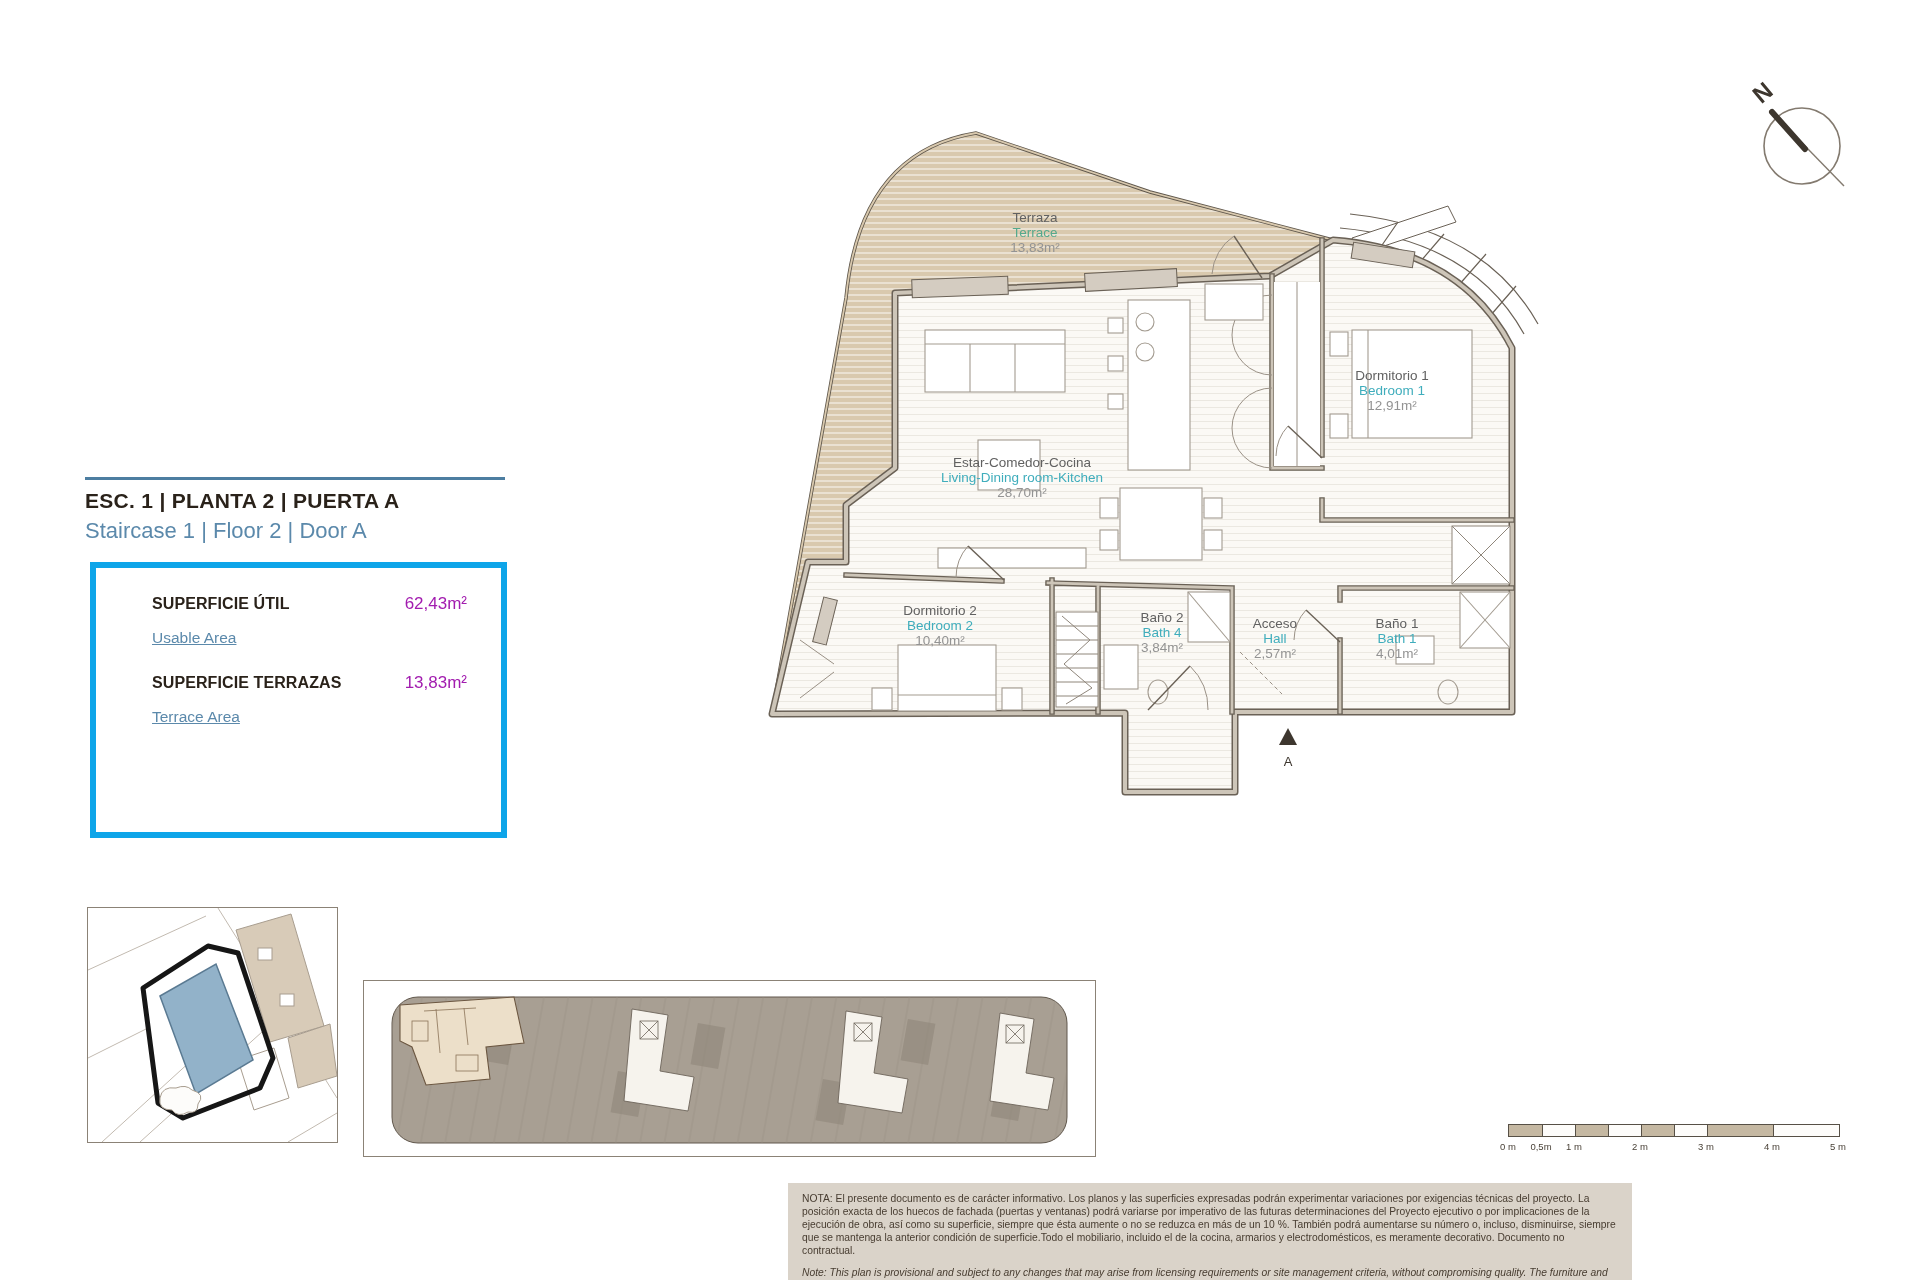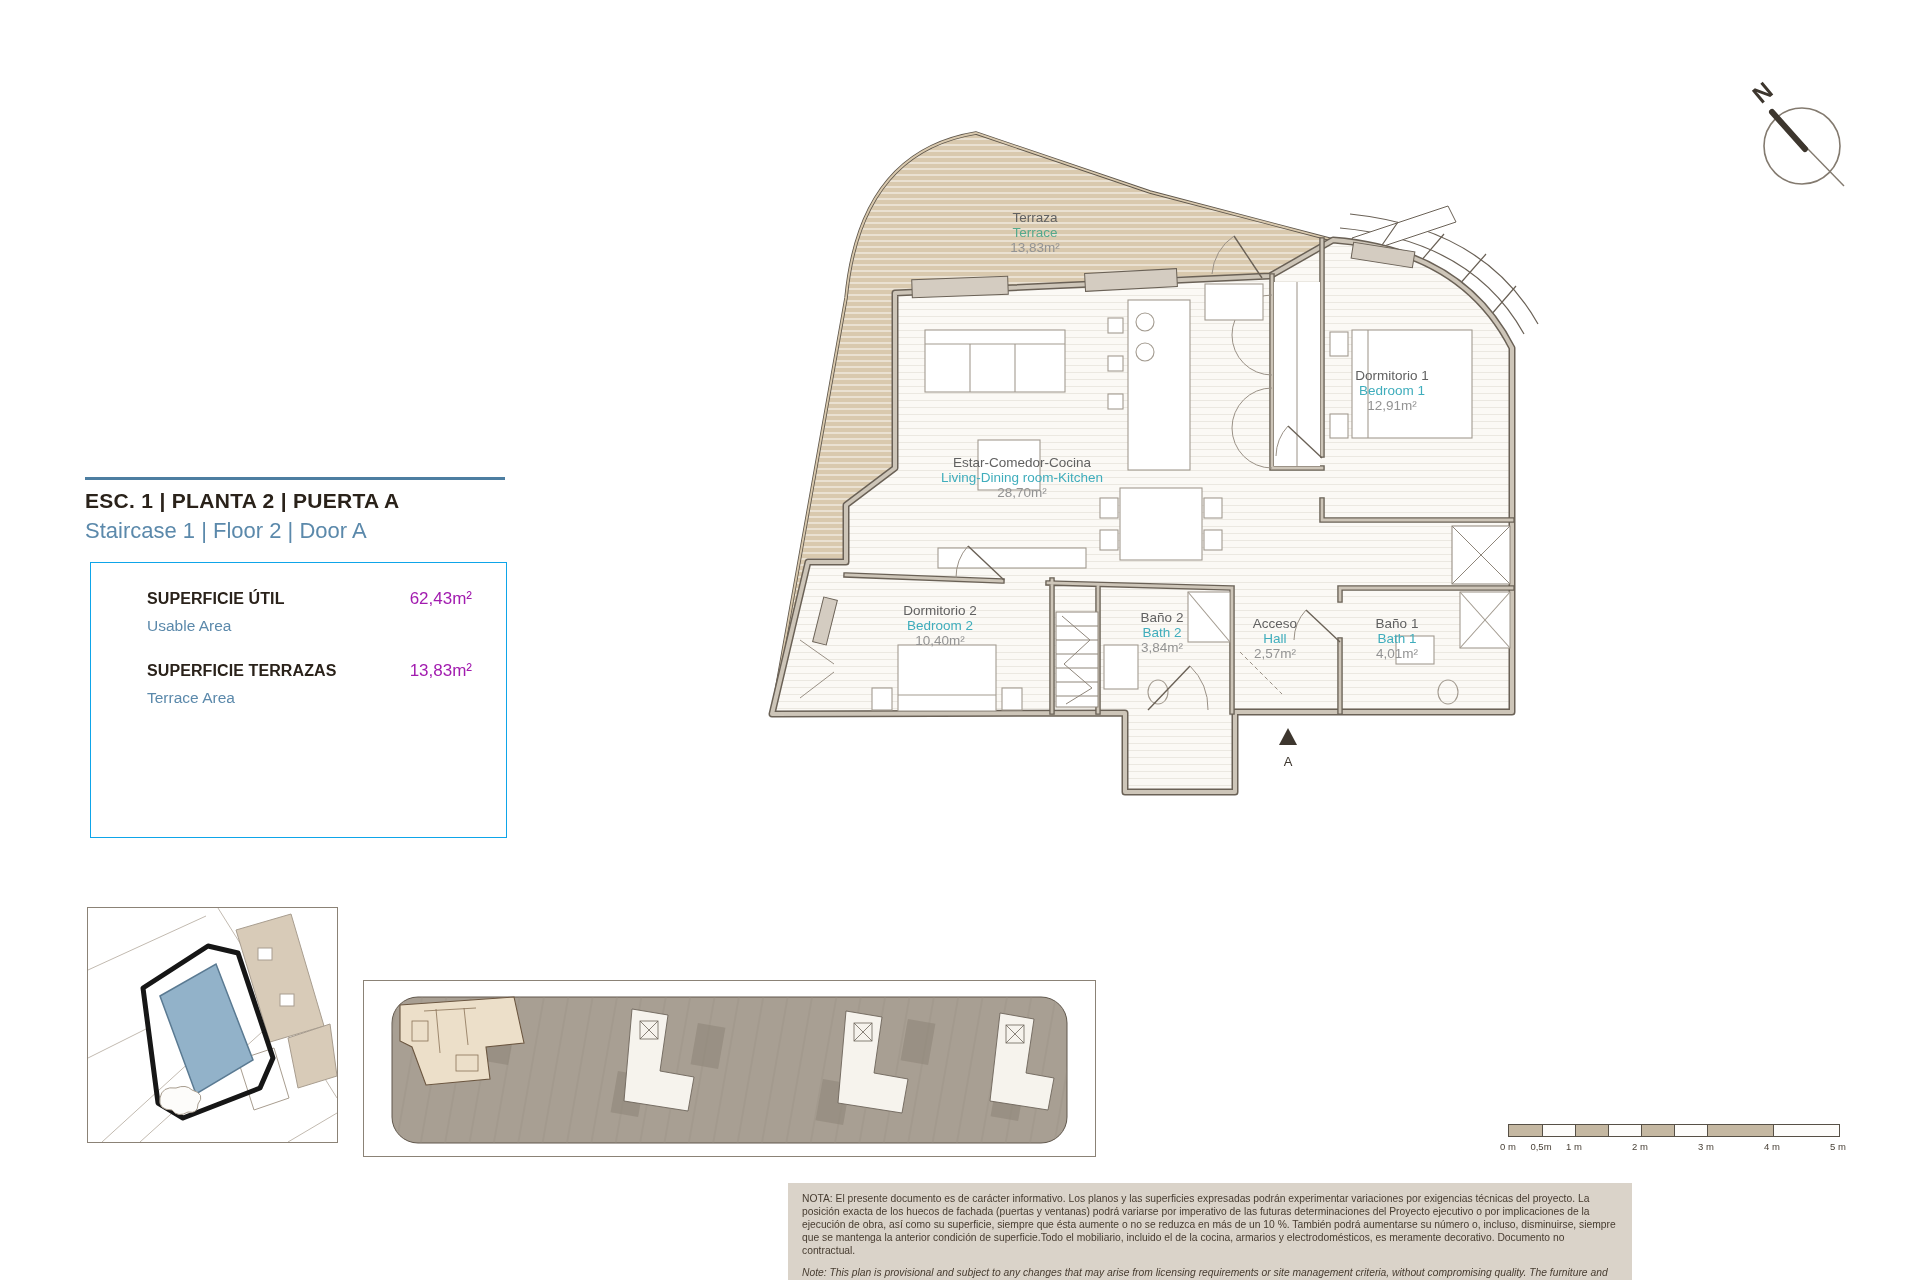--- a/index.html
+++ b/index.html
@@ -6,25 +6,25 @@
   .page{position:relative;width:1920px;height:1280px;background:#ffffff;overflow:hidden;
         font-family:"Liberation Sans", sans-serif;color:#2a241d;}
   .abs{position:absolute;}
 
   
   .title-rule{left:85px;top:477px;width:420px;height:3px;background:#4d7ea1;}
   .title-main{left:85px;top:489px;font-size:21px;font-weight:bold;color:#2a221a;letter-spacing:.3px;}
   .title-sub{left:85px;top:518px;font-size:22px;color:#5b89ab;}
 
   
-  .area-box{left:90px;top:562px;width:417px;height:276px;border:1px solid #0ea5e9;background:#fff;box-sizing:border-box;}
+  .area-box{left:90px;top:562px;width:417px;height:276px;border:6px solid #0ea5e9;background:#fff;box-sizing:border-box;}
   .trow{position:relative;margin:0 34px 0 56px;}
   .trow .es{font-size:16px;font-weight:bold;color:#2a221a;letter-spacing:.1px;}
   .trow .es2{font-size:16px;font-weight:bold;color:#2a221a;margin-top:3px;}
-  .trow .en{font-size:15.5px;color:#5b89ab;margin-top:9px;}
+  .trow .en{font-size:15.5px;color:#5b89ab;margin-top:16px;text-decoration:underline;}
   .trow .val{position:absolute;right:0;top:-1px;font-size:17px;color:#a21caf;}
   .gap1{height:27px;} .gap2{height:26px;}
   .area-box-inner{padding-top:27px;}
 
   
   .rlabel{position:absolute;transform:translate(-50%,-50%);text-align:center;line-height:15px;font-size:13.5px;white-space:nowrap;}
   .rlabel .es{color:#616161;}
   .rlabel .en{color:#3fadbc;}
   .rlabel .en.green{color:#55a98c;}
   .rlabel .ar{color:#939393;}
@@ -231,21 +231,21 @@
     <div class="en">Living-Dining room-Kitchen</div>
     <div class="ar">28,70m²</div>
   </div>
   <div class="rlabel" style="left:940px;top:625px">
     <div class="es">Dormitorio 2</div>
     <div class="en">Bedroom 2</div>
     <div class="ar">10,40m²</div>
   </div>
   <div class="rlabel" style="left:1162px;top:632px">
     <div class="es">Baño 2</div>
-    <div class="en">Bath 2</div>
+    <div class="en">Bath 4</div>
     <div class="ar">3,84m²</div>
   </div>
   <div class="rlabel" style="left:1275px;top:638px">
     <div class="es">Acceso</div>
     <div class="en">Hall</div>
     <div class="ar">2,57m²</div>
   </div>
   <div class="rlabel" style="left:1397px;top:638px">
     <div class="es">Baño 1</div>
     <div class="en">Bath 1</div>

